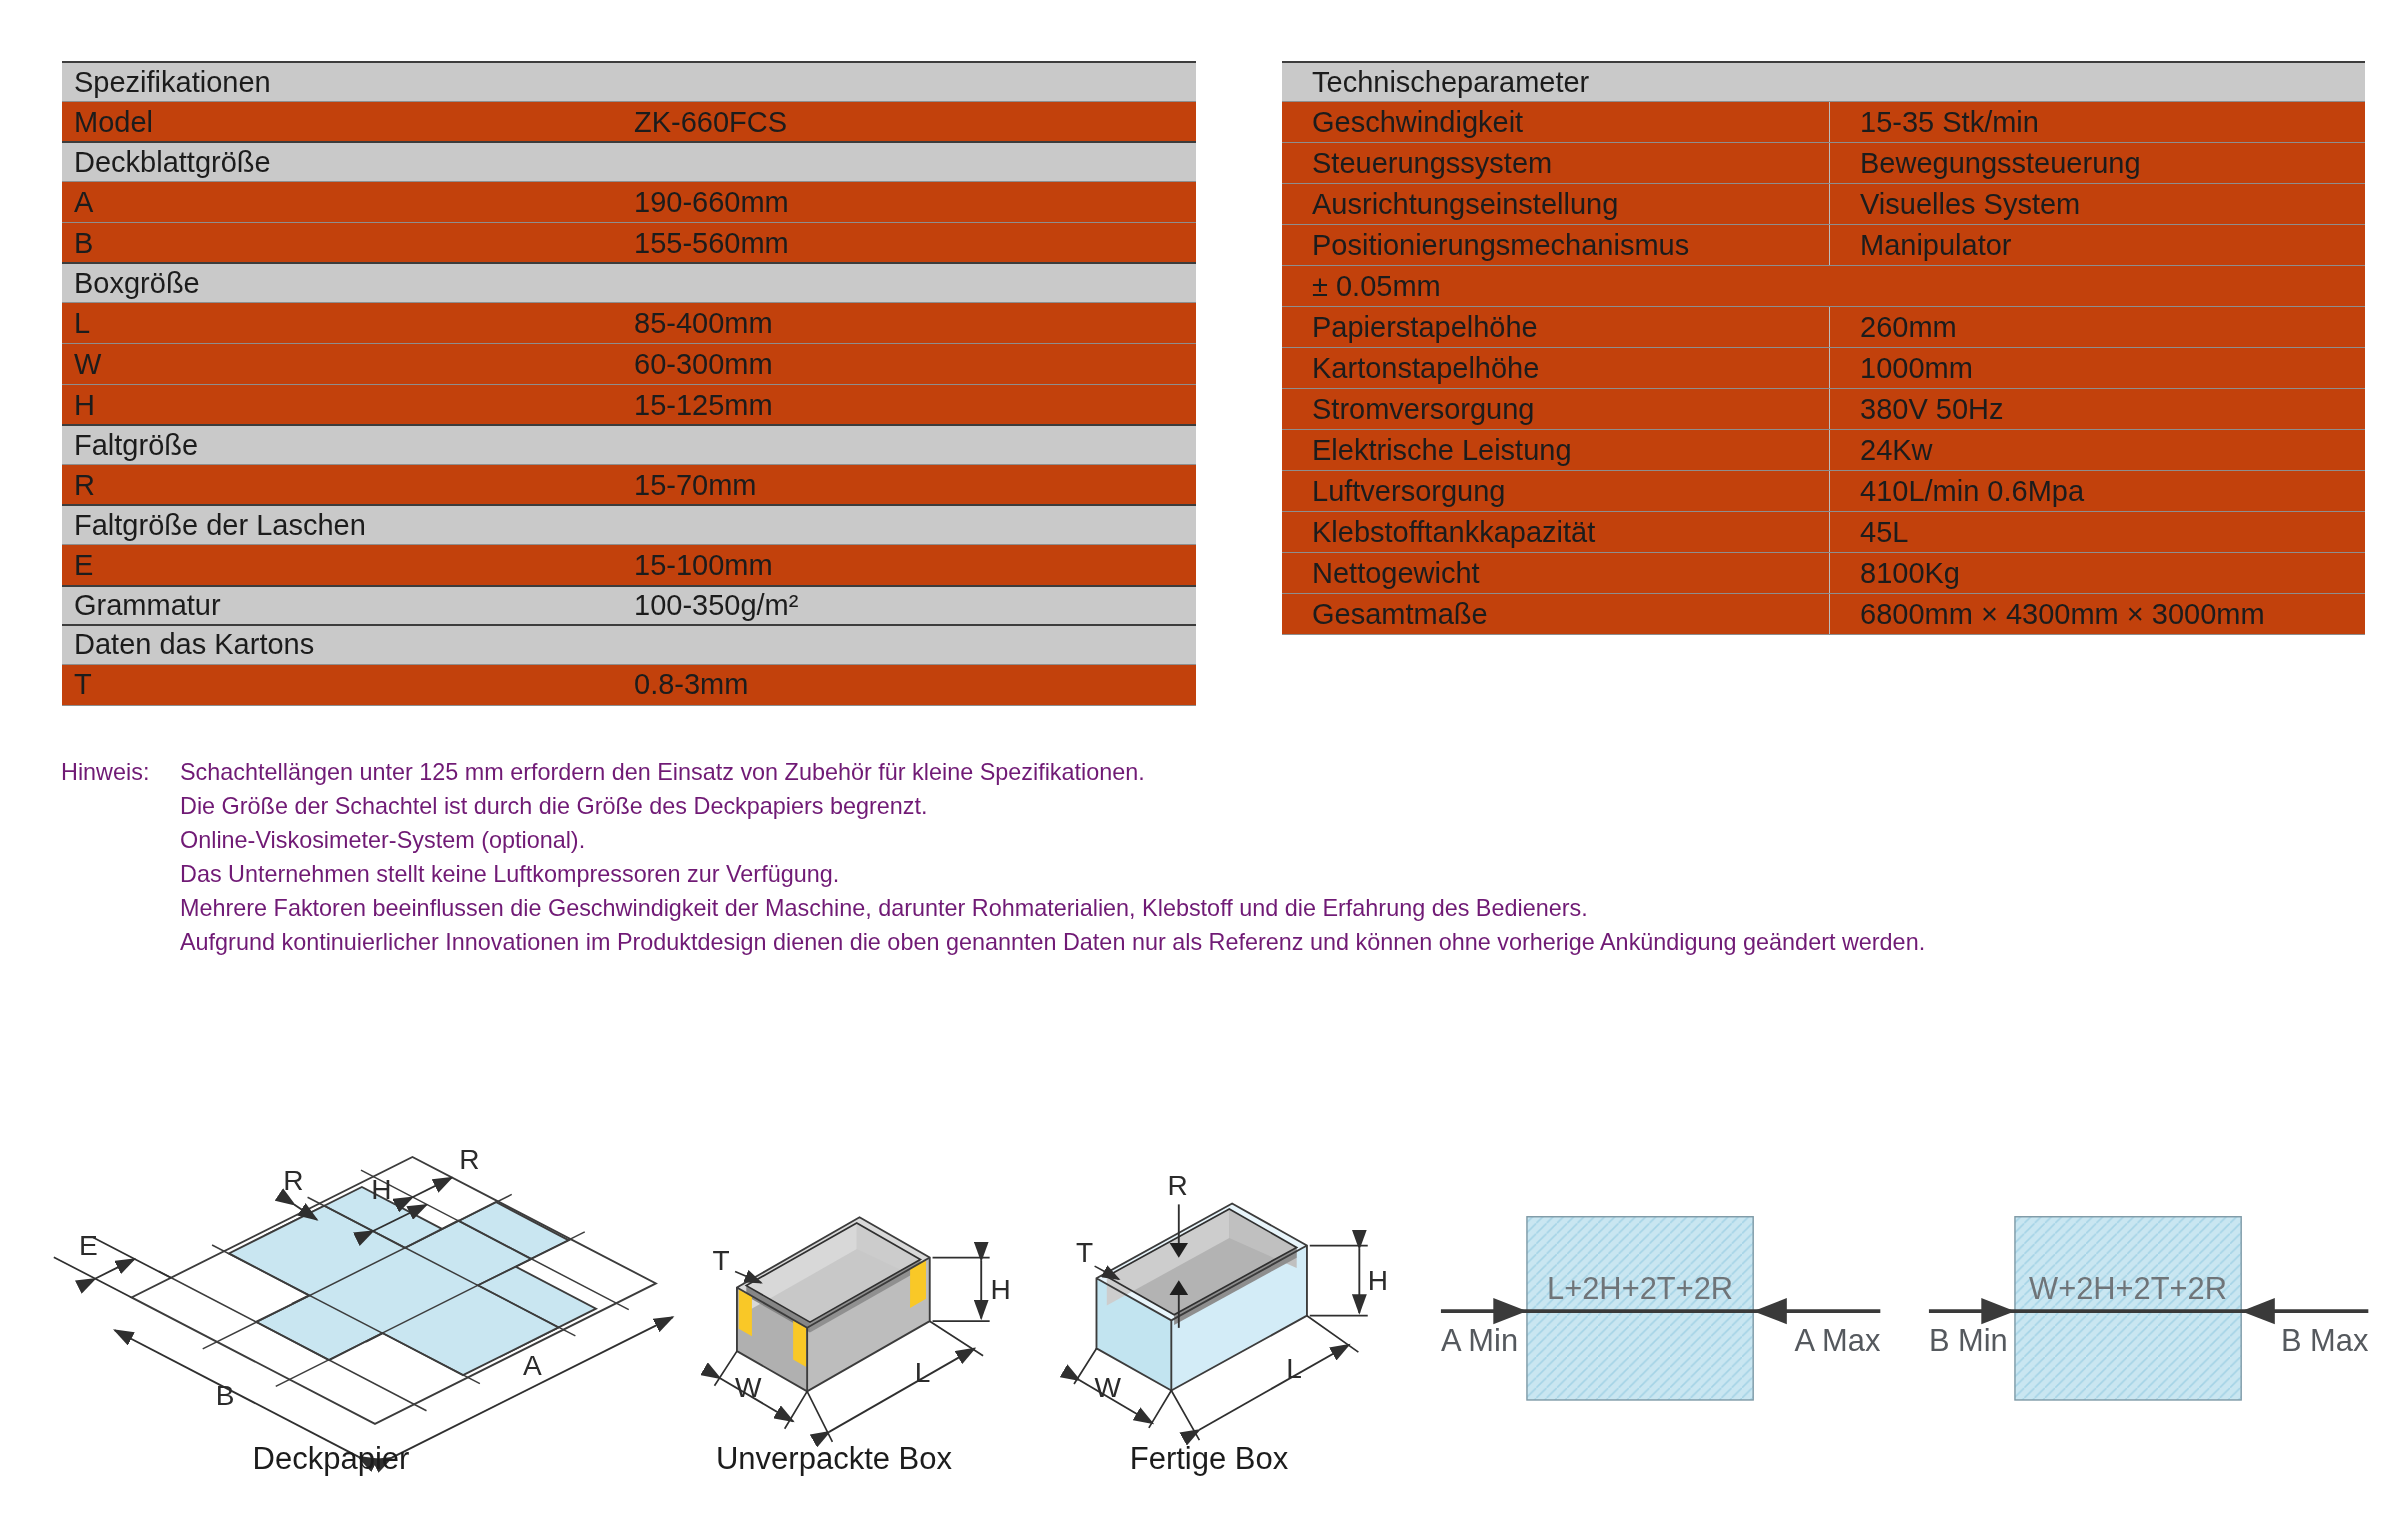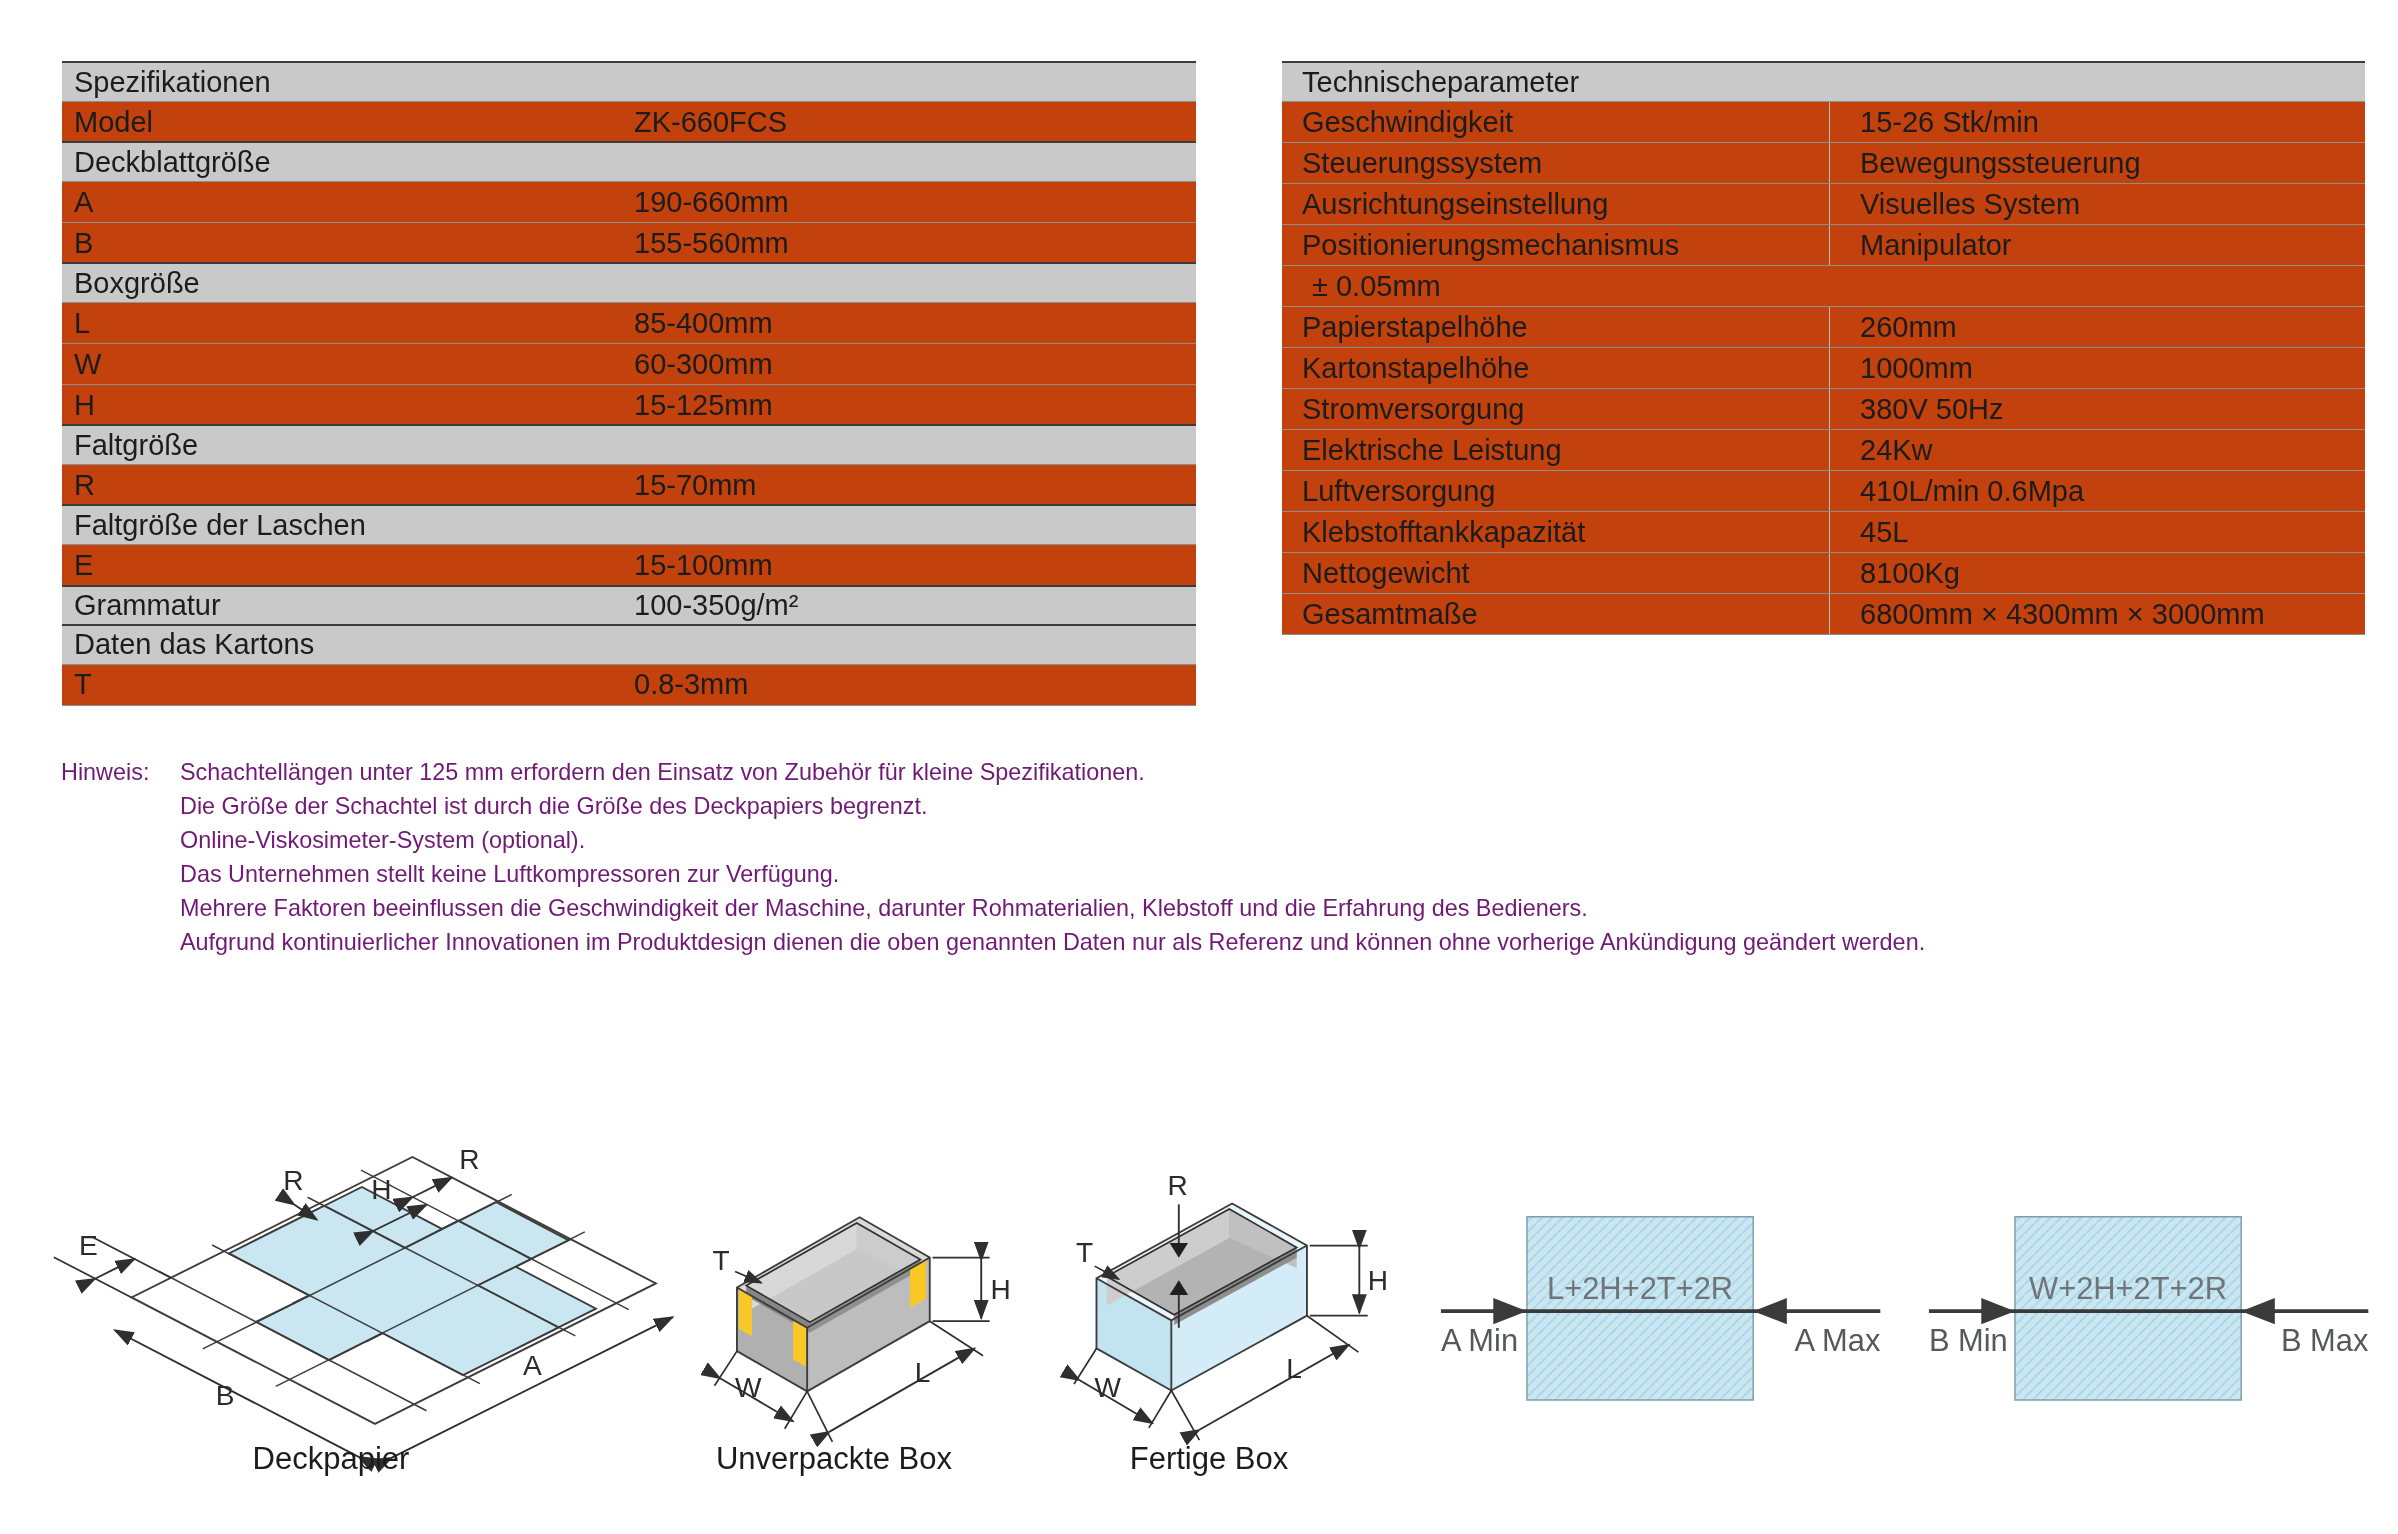--- a/index.html
+++ b/index.html
@@ -13,21 +13,21 @@
   .page{position:relative;width:2399px;height:1535px;background:#fff;overflow:hidden;}
 
   .dtable{position:absolute;top:45px;font-size:29px;color:var(--ink);}
   .spec{left:62px;width:1134px;}
   .param{left:1282px;width:1083px;}
   .trow{display:flex;align-items:center;height:41px;border-bottom:1.9px solid var(--line);box-sizing:border-box;background:#c2410c;}
   .trow.section{background:var(--gray-header);border-top:2.8px solid var(--dark);margin-top:-1.9px;}
   .trow.section:first-child{margin-top:16px;}
   .cell-l,.cell-v{display:flex;align-items:center;height:100%;box-sizing:border-box;white-space:nowrap;}
   .spec .cell-l{width:572px;padding-left:12px;}
-  .param .cell-l{width:548px;padding-left:20px;border-right:1.9px solid #bcbcbc;}
+  .param .cell-l{width:548px;padding-left:30px;border-right:1.9px solid #bcbcbc;}
   .param .trow.section .cell-l{border-right:none;}
   .cell-v{flex:1;}
   .param .cell-v{padding-left:30px;}
 
   .notes{position:absolute;left:61px;top:755px;font-size:23.4px;color:#701a75;display:flex;}
   .notes .nlabel{width:119px;flex:none;line-height:34px;}
   .notes .nline{line-height:34px;white-space:nowrap;}
 
   .caption{position:absolute;font-size:31px;color:var(--ink);transform:translateX(-50%);white-space:nowrap;}
 
@@ -113,21 +113,21 @@
       </div>
     </div>
 
   <div class="dtable param" id="param-table">
       <div class="trow section">
         <div class="cell-l">Technischeparameter</div>
         <div class="cell-v"></div>
       </div>
       <div class="trow">
         <div class="cell-l">Geschwindigkeit</div>
-        <div class="cell-v">15-26 Stk/min</div>
+        <div class="cell-v">15-35 Stk/min</div>
       </div>
       <div class="trow">
         <div class="cell-l">Steuerungssystem</div>
         <div class="cell-v">Bewegungssteuerung</div>
       </div>
       <div class="trow">
         <div class="cell-l">Ausrichtungseinstellung</div>
         <div class="cell-v">Visuelles System</div>
       </div>
       <div class="trow">

